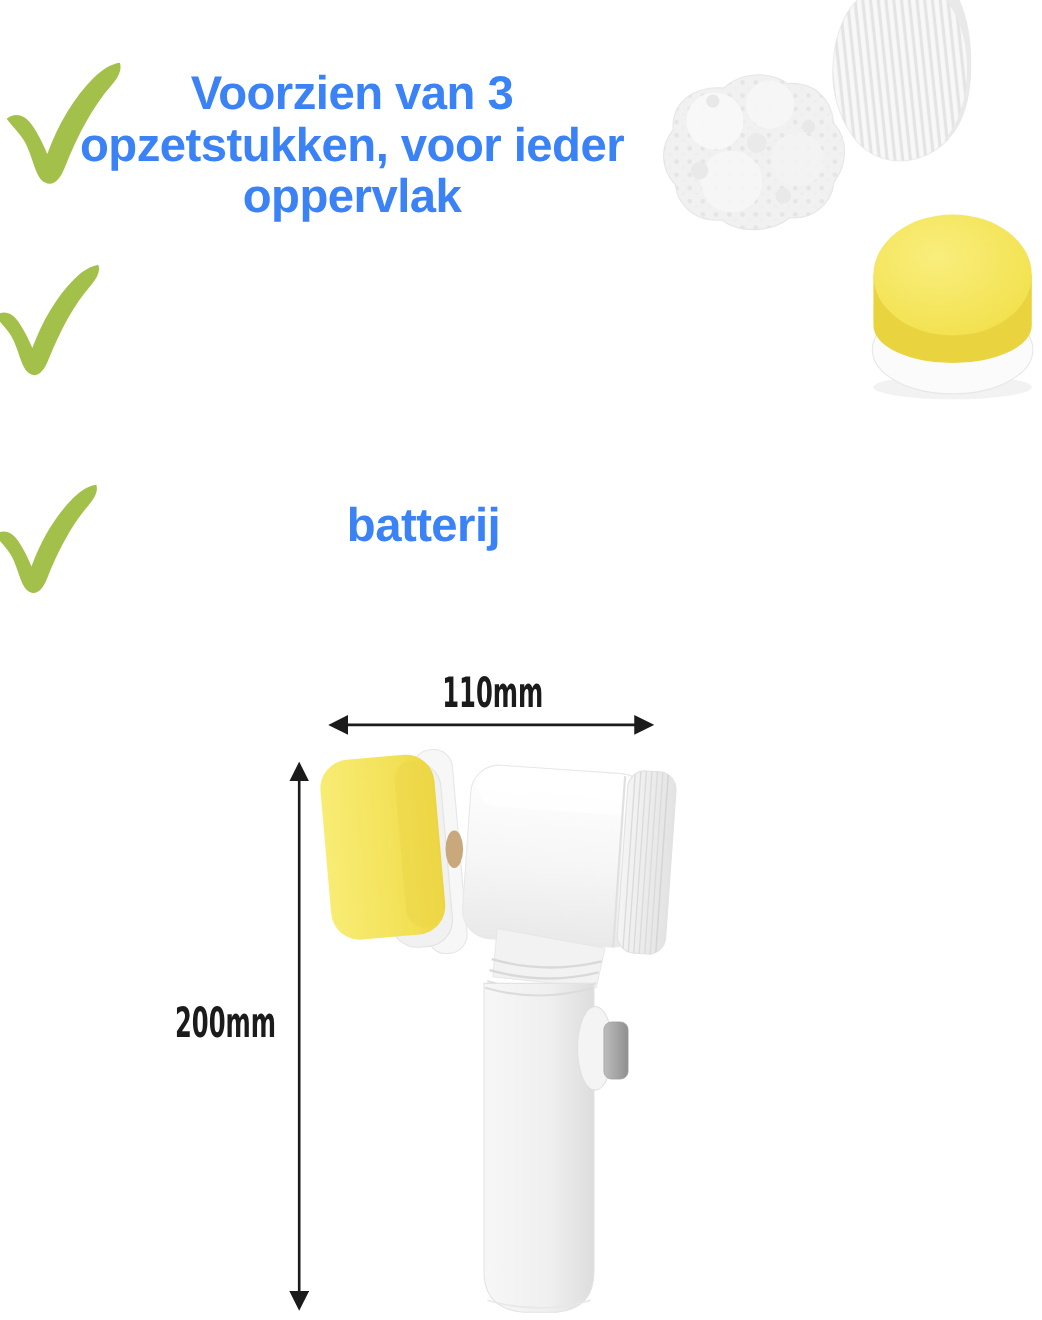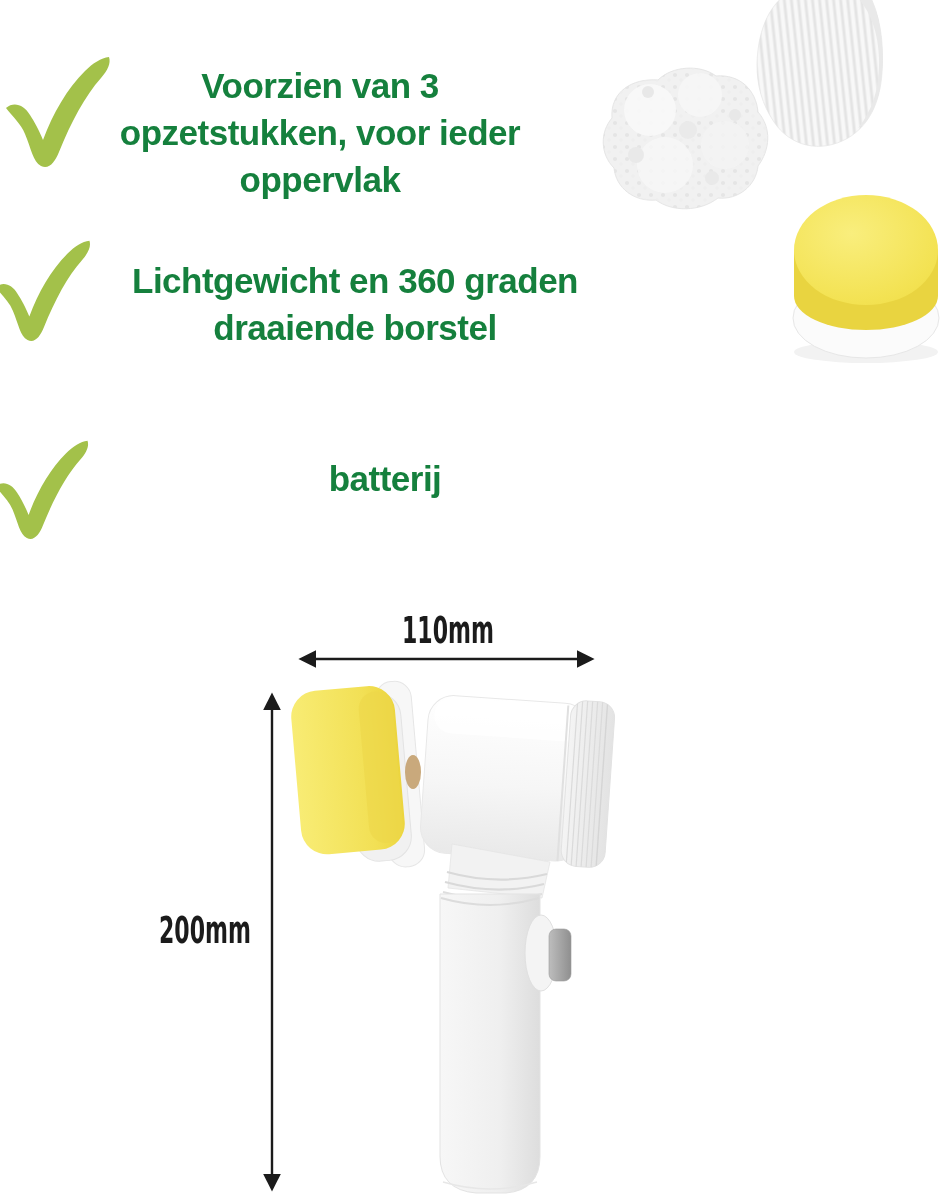--- a/index.html
+++ b/index.html
@@ -8,21 +8,21 @@
     background:#ffffff;overflow:hidden;
     font-family:"Liberation Sans", sans-serif;
   }
   .art{position:absolute;left:0;top:0;width:947px;height:1200px;display:block;}
   .check{position:absolute;display:block;}
   .check.c1{left:2px;top:50px;width:112px;height:122px;}
   .check.c2{left:-8px;top:226px;width:102px;height:128px;}
   .check.c3{left:-8px;top:426px;width:100px;height:126px;}
   .feature{
     position:absolute;width:500px;text-align:center;
-    color:#15803d;font-weight:700;font-size:35px;line-height:47px;
+    color:#3b82f6;font-weight:700;font-size:43px;line-height:47px;
     letter-spacing:-0.5px;
   }
   .feature span{display:block;}
   .feature.f1{left:70px;top:62px;}
   .feature.f2{left:105px;top:257px;}
   .feature.f3{left:135px;top:455px;}
   .dim-label{
     position:absolute;width:160px;text-align:center;
     font-family:"DejaVu Sans", sans-serif;font-weight:700;font-size:38px;
     color:#1b1b1b;transform:scaleX(0.58);transform-origin:center;
@@ -201,24 +201,20 @@
     </svg>
   <svg class="check c3" viewBox="0 0 112 122">
       <use href="#check-sym"></use>
     </svg>
 
   <div class="feature f1">
     <span>Voorzien van 3</span>
     <span>opzetstukken, voor ieder</span>
     <span>oppervlak</span>
   </div>
-  <div class="feature f2">
-    <span>Lichtgewicht en 360 graden</span>
-    <span>draaiende borstel</span>
-  </div>
   <div class="feature f3">
     <span>batterij</span>
   </div>
 
   <div class="dim-label dim-w">110mm</div>
   <div class="dim-label dim-h">200mm</div>
 
 </div>
 
 </body></html>

